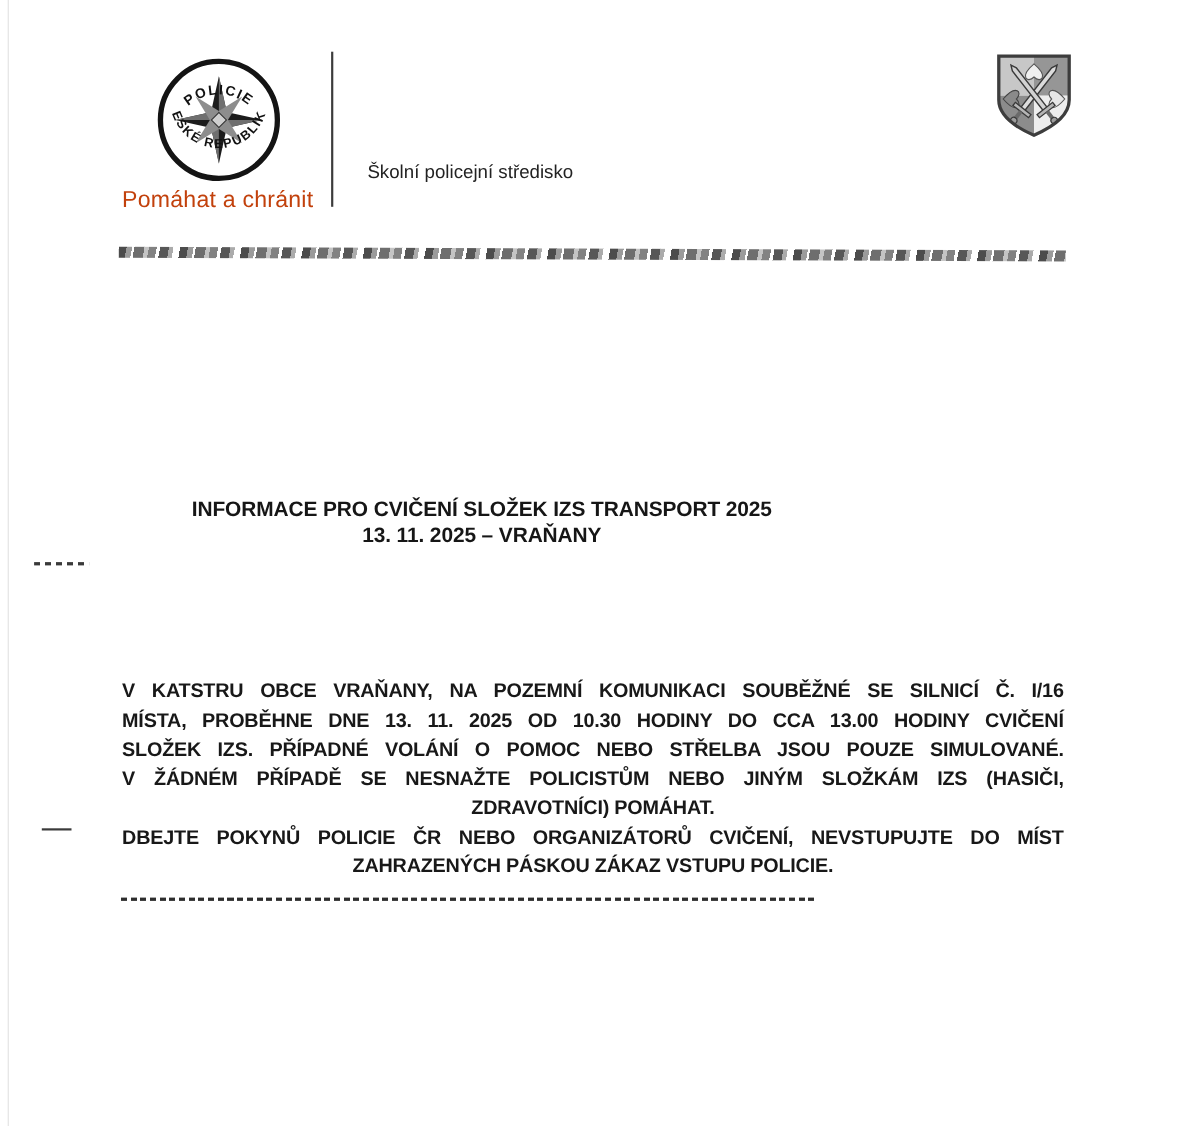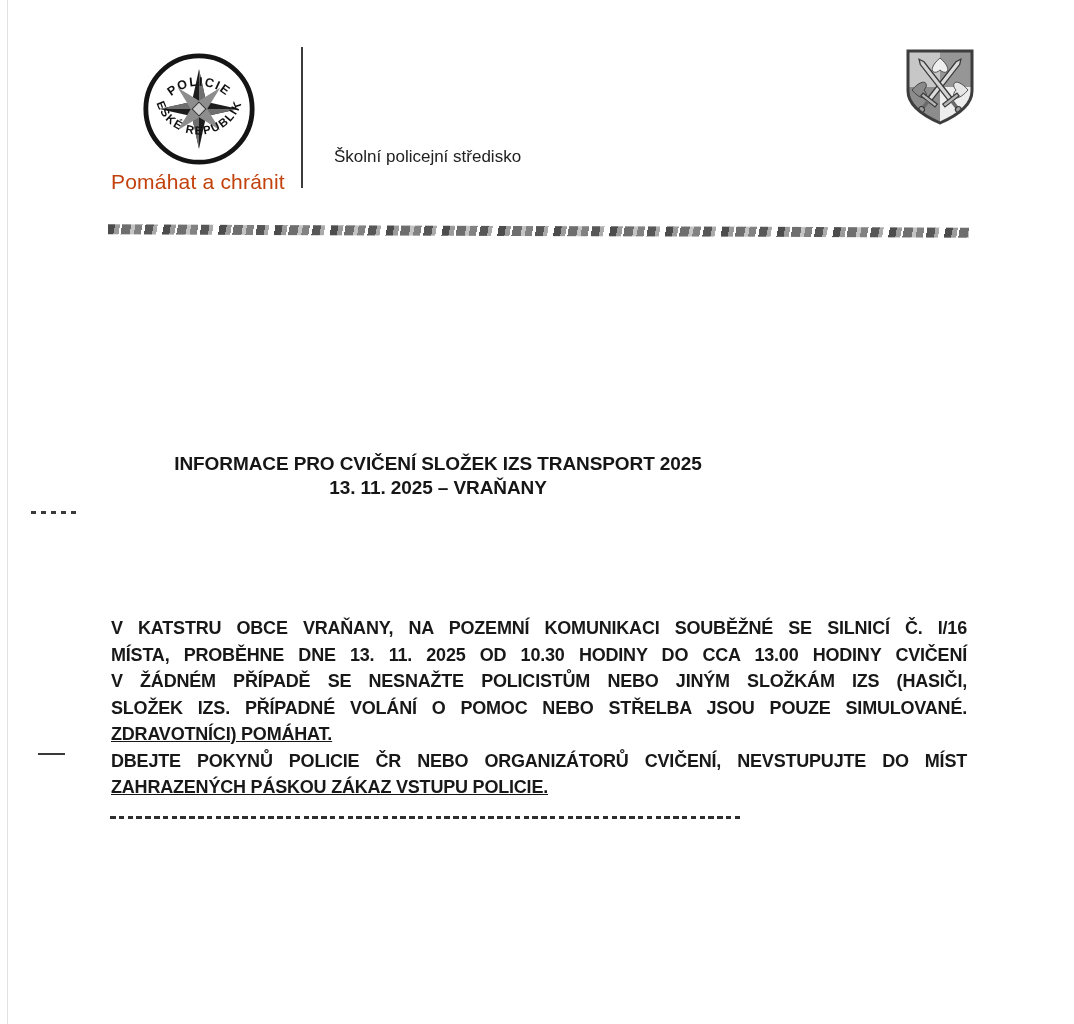--- a/index.html
+++ b/index.html
@@ -63,21 +63,21 @@
   }
   .mark-dash { position:absolute; left:38px; top:753px; width:27px; height:2px; background:#3a3a3a; }
 
   
   .body-text {
     position:absolute; left:111px; top:589px; width:856px;
     font-weight:bold; font-size:18px; line-height:26.5px;
     letter-spacing:-0.2px; color:#181818;margin-top:26px;
   }
   .body-text .jl { text-align:justify; text-align-last:justify; white-space:nowrap; }
-  .body-text .ll { text-align:left;text-decoration:underline; }
+  .body-text .ll { text-align:center; }
 
   
   .dashline {
     position:absolute; left:110px; top:816px; width:632px; height:3px;
     background:repeating-linear-gradient(90deg,#2e2e2e 0 5.5px, transparent 5.5px 8.8px);
   }
 
   .seal-text { font-weight:bold; letter-spacing:1.6px; fill:#111; }
 </style>
 </head>
@@ -160,22 +160,22 @@
   <div class="title">
     <div>INFORMACE PRO CVIČENÍ SLOŽEK IZS TRANSPORT 2025</div>
     <div>13. 11. 2025 – VRAŇANY</div>
   </div>
 
   <div class="mark-dashes"></div>
 
   <div class="body-text">
     <div class="jl">V KATSTRU OBCE VRAŇANY, NA POZEMNÍ KOMUNIKACI SOUBĚŽNÉ SE SILNICÍ Č. I/16</div>
     <div class="jl">MÍSTA, PROBĚHNE DNE 13. 11. 2025 OD 10.30 HODINY DO CCA 13.00 HODINY CVIČENÍ</div>
+    <div class="jl">SLOŽEK IZS. PŘÍPADNÉ VOLÁNÍ O POMOC NEBO STŘELBA JSOU POUZE SIMULOVANÉ.</div>
     <div class="jl">V ŽÁDNÉM PŘÍPADĚ SE NESNAŽTE POLICISTŮM NEBO JINÝM SLOŽKÁM IZS (HASIČI,</div>
-    <div class="jl">SLOŽEK IZS. PŘÍPADNÉ VOLÁNÍ O POMOC NEBO STŘELBA JSOU POUZE SIMULOVANÉ.</div>
     <div class="ll">ZDRAVOTNÍCI) POMÁHAT.</div>
     <div class="jl">DBEJTE POKYNŮ POLICIE ČR NEBO ORGANIZÁTORŮ CVIČENÍ, NEVSTUPUJTE DO MÍST</div>
     <div class="ll">ZAHRAZENÝCH PÁSKOU ZÁKAZ VSTUPU POLICIE.</div>
   </div>
 
   <div class="mark-dash"></div>
 
   <div class="dashline"></div>
 
 </div>

